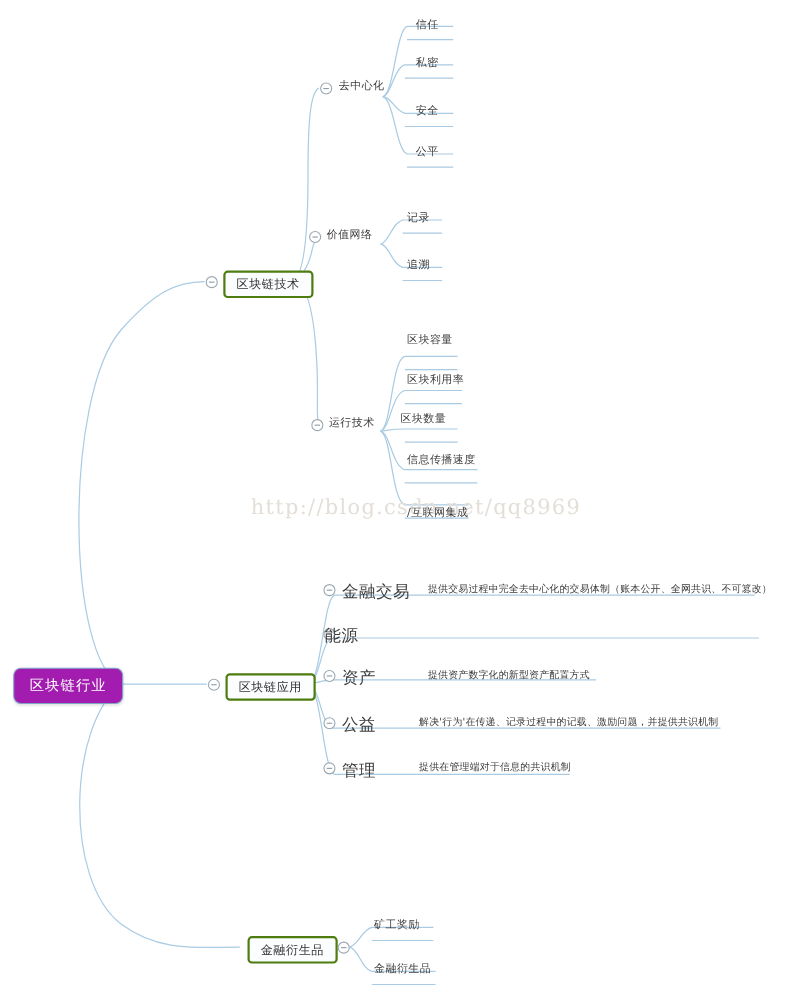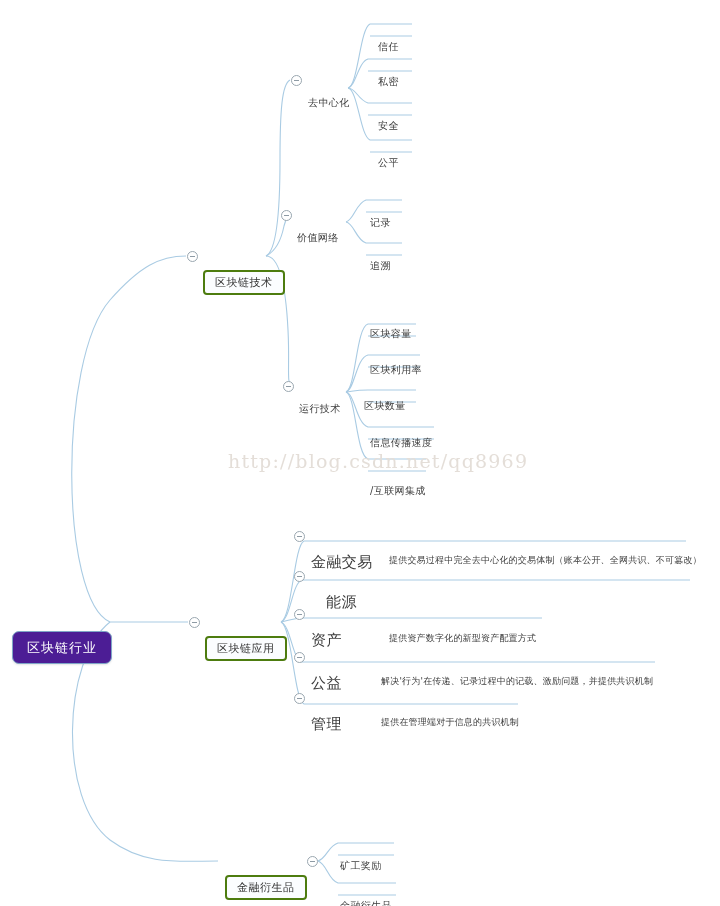--- a/index.html
+++ b/index.html
@@ -22,25 +22,24 @@
     left: 0;
     top: 0;
     width: 720px;
     height: 906px;
     pointer-events: none;
   }
   .node {
     position: absolute;
     white-space: nowrap;
     line-height: 1;
-    margin-top: 24px;
   }
   
   .root-node {
-    background: #4c1d95;
+    background: #a21caf;
     border: 1px solid #7fa6c7;
     border-radius: 7px;
     color: #ffffff;
     font-size: 13px;
     padding: 9px 14px;
     box-shadow: 0 1px 2px rgba(0,0,0,0.10);
     letter-spacing: 1px;
   }
   
   .box-node {
@@ -186,21 +185,21 @@
   <div class="node text-node" style="left:370px; top:462px;">/互联网集成</div>
 
   <span class="toggle" style="left:189px; top:617px;"></span>
   <div class="node box-node" style="left:205px; top:612px;">区块链应用</div>
 
   <span class="toggle" style="left:294px; top:531px;"></span>
   <div class="node text-node small" style="left:311px; top:531px;">金融交易</div>
   <div class="node desc-node" style="left:389px; top:532px;">提供交易过程中完全去中心化的交易体制（账本公开、全网共识、不可篡改）</div>
 
   <span class="toggle" style="left:294px; top:571px;"></span>
-  <div class="node text-node small" style="left:326px; top:571px;">能源</div>
+  <div class="node text-node small" style="left:295px; top:571px;">能源</div>
 
   <span class="toggle" style="left:294px; top:609px;"></span>
   <div class="node text-node small" style="left:311px; top:609px;">资产</div>
   <div class="node desc-node" style="left:389px; top:610px;">提供资产数字化的新型资产配置方式</div>
 
   <span class="toggle" style="left:294px; top:652px;"></span>
   <div class="node text-node small" style="left:311px; top:652px;">公益</div>
   <div class="node desc-node" style="left:381px; top:653px;">解决'行为'在传递、记录过程中的记载、激励问题，并提供共识机制</div>
 
   <span class="toggle" style="left:294px; top:693px;"></span>

